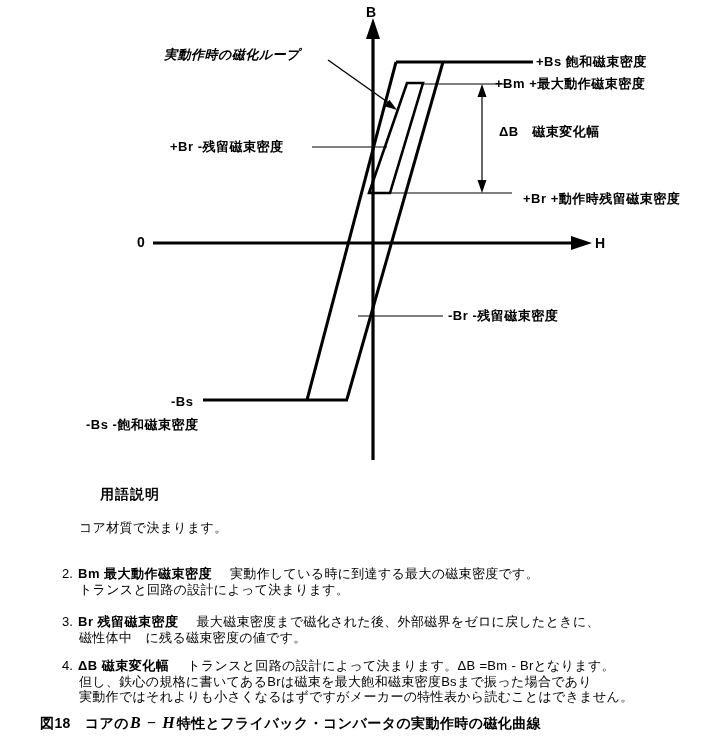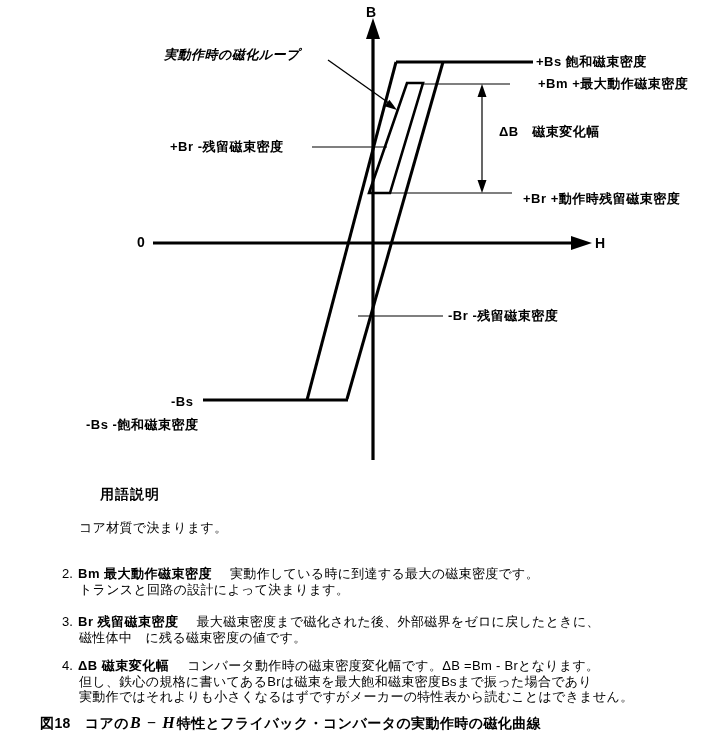--- a/index.html
+++ b/index.html
@@ -68,21 +68,21 @@
       <polygon points="397,110 384.6,106.2 389.4,99.8" fill="#000" stroke="none"></polygon>
     </g>
   </svg>
 
   <div class="dlabel axis" style="left:366px;top:5px;">B</div>
   <div class="dlabel axis" style="left:595px;top:236px;">H</div>
   <div class="dlabel axis" style="left:137px;top:235px;">0</div>
 
   <div class="dlabel" style="left:164px;top:47px;font-style:italic;">実動作時の磁化ループ</div>
   <div class="dlabel" style="left:536px;top:54px;">+Bs 飽和磁束密度</div>
-  <div class="dlabel" style="left:538px;top:76px;text-align:center;">+Bm +最大動作磁束密度</div>
+  <div class="dlabel" style="left:495px;top:76px;text-align:center;">+Bm +最大動作磁束密度</div>
   <div class="dlabel" style="left:499px;top:124px;">ΔB　磁束変化幅</div>
   <div class="dlabel" style="left:170px;top:139px;">+Br -残留磁束密度</div>
   <div class="dlabel" style="left:523px;top:191px;">+Br +動作時残留磁束密度</div>
   <div class="dlabel" style="left:448px;top:308px;">-Br -残留磁束密度</div>
   <div class="dlabel" style="left:171px;top:394px;">-Bs</div>
   <div class="dlabel" style="left:86px;top:417px;">-Bs -飽和磁束密度</div>
 
   <div class="terms">
     <div class="term-heading">用語説明</div>
 
@@ -94,21 +94,21 @@
       <div><span class="num">2.</span><span class="term">Bm 最大動作磁束密度</span><span class="desc">実動作している時に到達する最大の磁束密度です。</span></div>
       <div class="cont">トランスと回路の設計によって決まります。</div>
     </div>
 
     <div class="term-item" style="top:614px;">
       <div><span class="num">3.</span><span class="term">Br 残留磁束密度</span><span class="desc">最大磁束密度まで磁化された後、外部磁界をゼロに戻したときに、</span></div>
       <div class="cont">磁性体中　に残る磁束密度の値です。</div>
     </div>
 
     <div class="term-item" style="top:658px;">
-      <div><span class="num">4.</span><span class="term">ΔB 磁束変化幅</span><span class="desc">コンバータ動作時の磁束密度変化幅です。ΔB =Bm - Brとなります。</span></div>
+      <div><span class="num">4.</span><span class="term">ΔB 磁束変化幅</span><span class="desc">トランスと回路の設計によって決まります。ΔB =Bm - Brとなります。</span></div>
       <div class="cont">但し、鉄心の規格に書いてあるBrは磁束を最大飽和磁束密度Bsまで振った場合であり</div>
       <div class="cont">実動作ではそれよりも小さくなるはずですがメーカーの特性表から読むことはできません。</div>
     </div>
   </div>
 
   <div class="caption">
     <span class="cap-fig">図18</span><span>コアの</span><span class="cap-math">B − H</span><span>特性とフライバック・コンバータの実動作時の磁化曲線</span>
   </div>
 
 </div>

